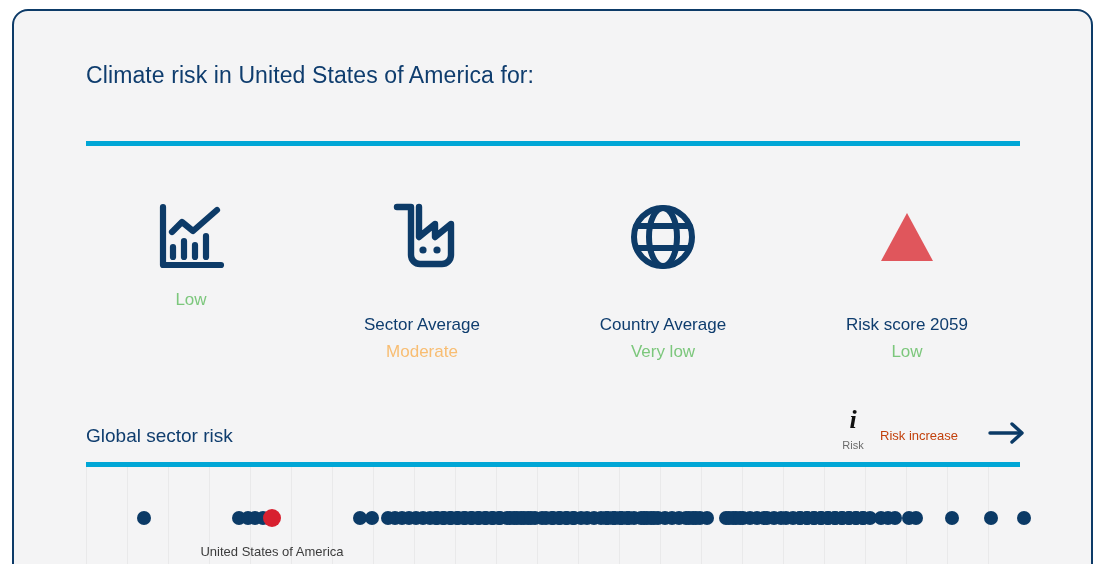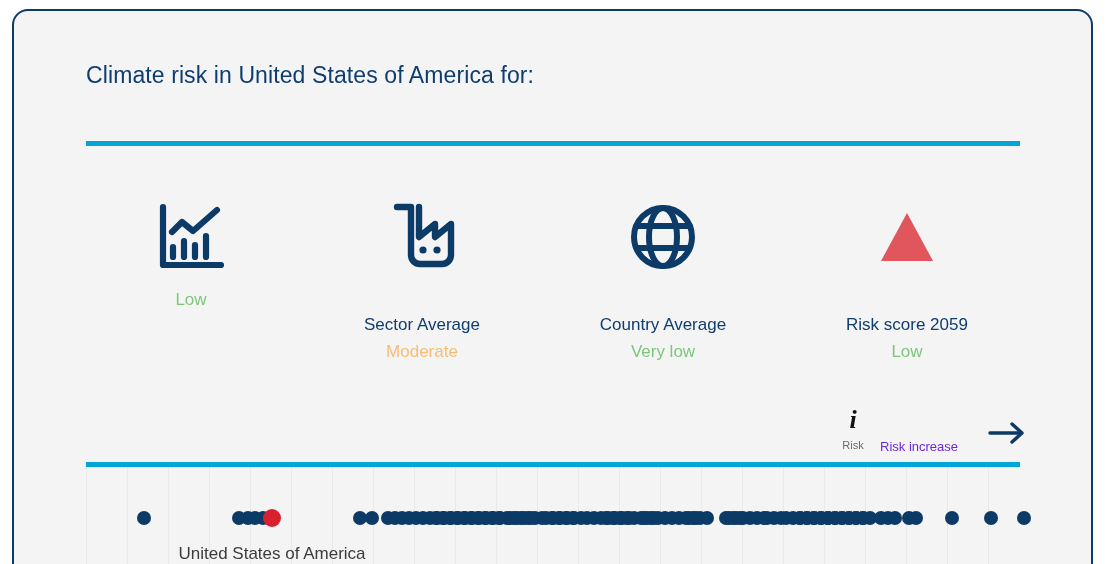--- a/index.html
+++ b/index.html
@@ -118,23 +118,23 @@
     color: #111111;
   }
   .info-cap {
     margin-top: 6px;
     font-size: 11px;
     color: #6b6b6b;
   }
   .risk-inc {
     position: absolute;
     left: 806px;
-    top: 428px;
+    top: 417px;
     font-size: 13px;
-    color: #6d28d9;
+    color: #c2410c;
     white-space: nowrap;
   }
   .arrow-wrap {
     position: absolute;
     left: 913px;
     top: 409px;
   }
 
   
   .plot {
@@ -155,21 +155,21 @@
     position: absolute;
     border-radius: 50%;
     background: #0b3a66;
   }
   .dot.hl {
     background: #d8202f;
     z-index: 5;
   }
   .dot-label {
     position: absolute;
-    font-size: 17px;
+    font-size: 13px;
     color: #3c3c3c;
     white-space: nowrap;
     transform: translateX(-50%);
   }
 </style>
 </head>
 <body>
 
 <div id="stage">
   <div class="card">
@@ -224,20 +224,21 @@
             <svg width="76" height="76" viewBox="0 0 76 76">
               <polygon points="38,14 64,62 12,62" fill="#e0565c"></polygon>
             </svg>
           </div>
           <div class="m-label">Risk score 2059</div>
           <div class="m-value" style="color:#7cc77c">Low</div>
         </div>
 
       </div>
 
+      <div class="sec-title">Global sector risk</div>
 
       <div class="info-box">
         <div class="info-i">i</div>
         <div class="info-cap">Risk</div>
       </div>
 
       <div class="risk-inc">Risk increase</div>
 
       <div class="arrow-wrap">
         <svg width="40" height="26" viewBox="0 0 40 26" fill="none" stroke="#0b3a66" stroke-width="3.4" stroke-linecap="round" stroke-linejoin="round">

